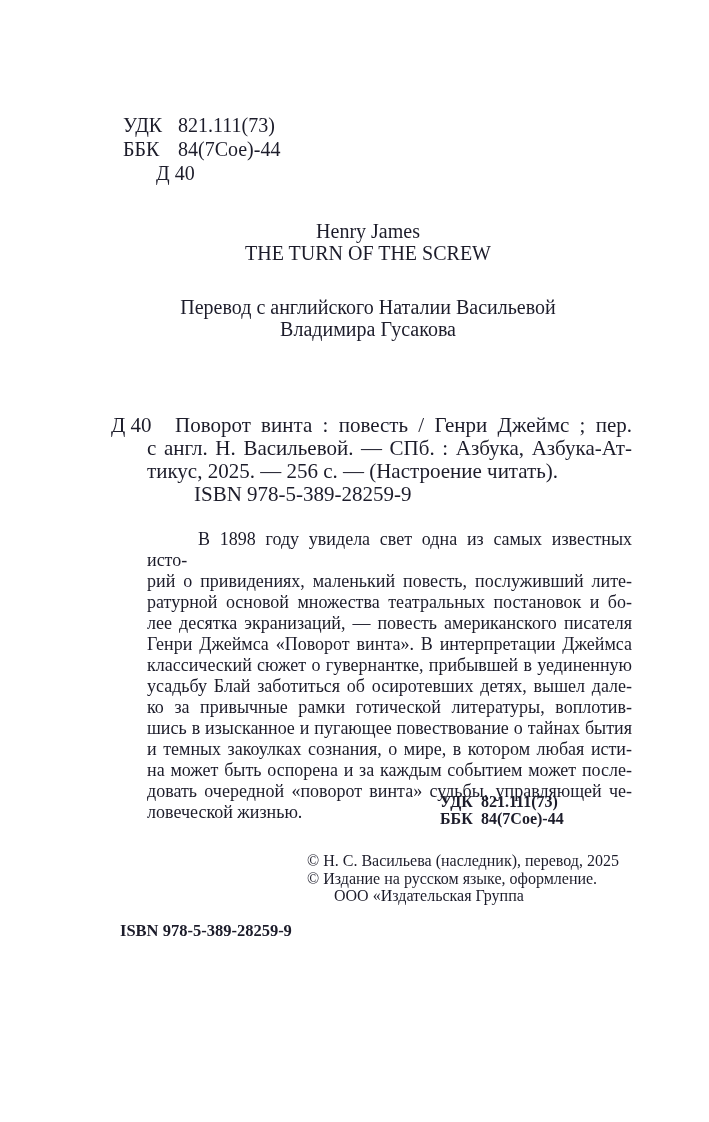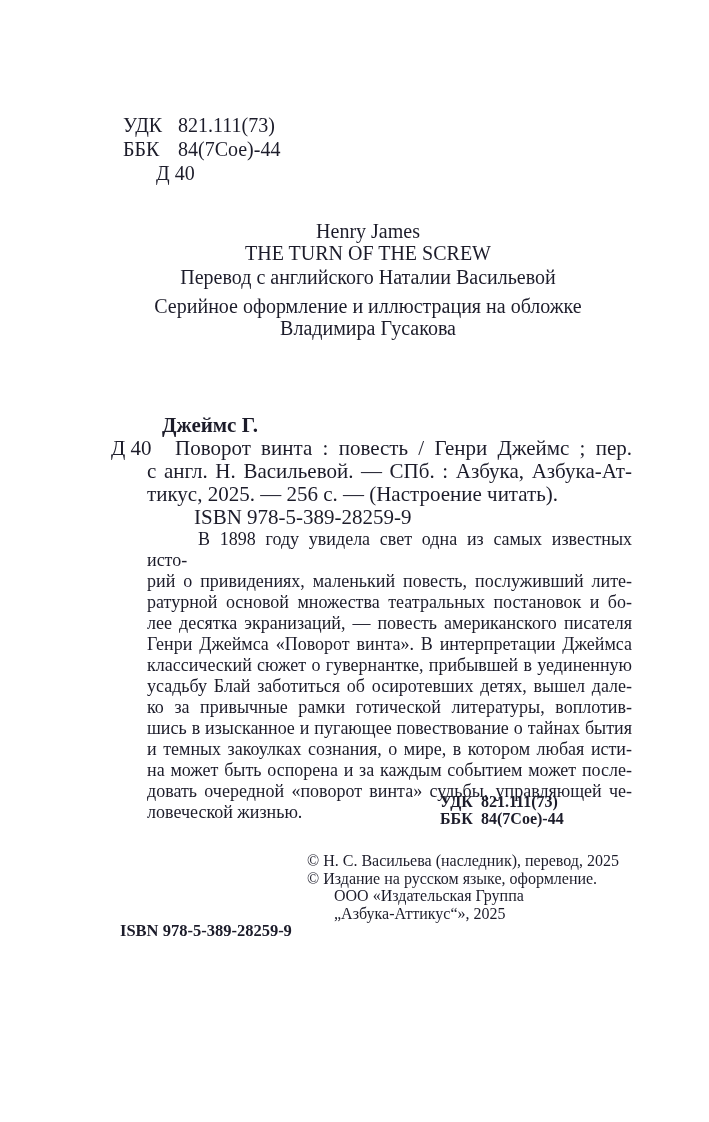--- a/index.html
+++ b/index.html
@@ -13,21 +13,21 @@
   }
   .abs { position:absolute; }
 
   
   #top-codes { left:123px; top:113px; font-size:20px; line-height:24px; }
   #top-codes .lbl { display:inline-block; width:55px; }
   #top-codes .code-row { margin-left:33px; }
 
   
   #title-block { left:112px; top:220px; width:512px; text-align:center; font-size:20px; line-height:22px; }
-  #title-block .gap1 { margin-top:2px; }
+  #title-block .gap1 { margin-top:32px; }
   #title-block .gap2 { margin-top:7px; }
 
   
   #catalog { left:111px; top:414px; font-size:21px; line-height:23px; }
   #catalog .author { font-weight:bold; margin-left:51px; }
   #catalog .entry { position:relative; margin-left:36px; width:485px; }
   #catalog .entry .card-code { position:absolute; left:-36px; top:0; }
   #catalog .entry .l0 { text-indent:28px; }
   #catalog .isbn { margin-left:83px; }
 
@@ -55,26 +55,24 @@
 <div class="abs" id="top-codes">
   <div><span class="lbl">УДК</span><span>821.111(73)</span></div>
   <div><span class="lbl">ББК</span><span>84(7Сое)-44</span></div>
   <div class="code-row">Д 40</div>
 </div>
 
 <div class="abs" id="title-block">
   <div>Henry James</div>
   <div>THE TURN OF THE SCREW</div>
   <div class="gap1">Перевод с английского Наталии Васильевой</div>
-  <div class="gap2">Серийное оформление и иллюстрация на обложке</div>
   <div>Владимира Гусакова</div>
 </div>
 
 <div class="abs" id="catalog">
-  <div class="author">Джеймс Г.</div>
   <div class="entry">
     <span class="card-code">Д 40</span>
     <div class="l0 just">Поворот винта : повесть / Генри Джеймс ; пер.</div>
     <div class="just">с англ. Н. Васильевой. — СПб. : Азбука, Азбука-Ат-</div>
     <div>тикус, 2025. — 256 с. — (Настроение читать).</div>
   </div>
   <div class="isbn">ISBN 978-5-389-28259-9</div>
 </div>
 
 <div class="abs" id="annotation">
@@ -95,16 +93,15 @@
 
 <div class="abs" id="bottom-codes">
   <div><span class="lbl">УДК</span><span>821.111(73)</span></div>
   <div><span class="lbl">ББК</span><span>84(7Сое)-44</span></div>
 </div>
 
 <div class="abs" id="copyright">
   <div>© Н. С. Васильева (наследник), перевод, 2025</div>
   <div>© Издание на русском языке, оформление.</div>
   <div class="ind">ООО «Издательская Группа</div>
-  <div class="ind">„Азбука-Аттикус“», 2025</div>
 </div>
 
 <div class="abs" id="isbn-footer">ISBN 978-5-389-28259-9</div>
 
 </body></html>

